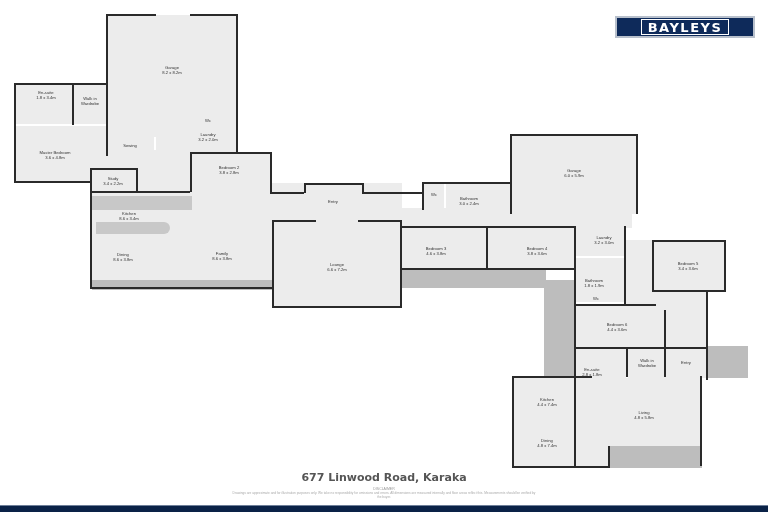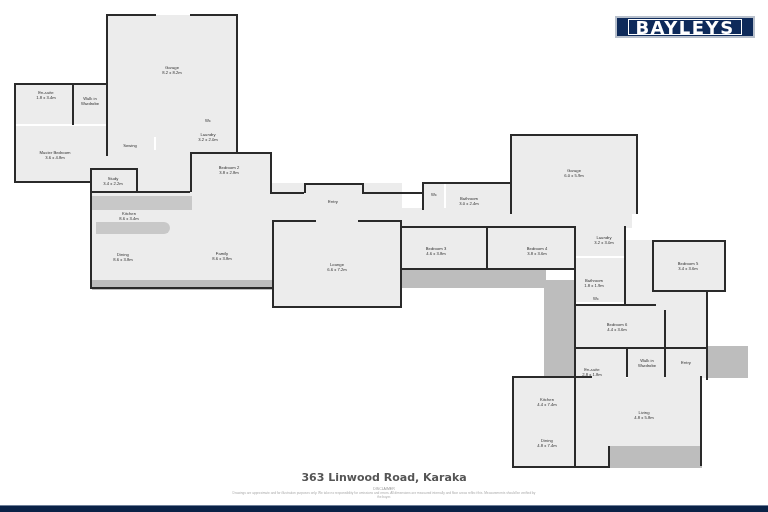--- a/index.html
+++ b/index.html
@@ -6,21 +6,21 @@
   body{width:768px;height:512px;background:#ffffff;position:relative;overflow:hidden;font-family:"Liberation Sans",sans-serif;}
   #plan{position:absolute;left:0;top:0;width:768px;height:512px;}
   .room{position:absolute;background:#ececec;box-sizing:border-box;}
   .wall{position:absolute;background:#2a2a2a;}
   .deck{position:absolute;background:#bdbdbd;}
   .bench{position:absolute;background:#c8c8c8;}
   .lbl{position:absolute;text-align:center;color:#333;font-size:4.2px;line-height:5px;transform:translateX(-50%);white-space:nowrap;}
   .lbl .dim{display:block;}
   .logo{position:absolute;left:615px;top:16px;width:140px;height:22px;background:#0e2a5a;border:2px solid #b8c0cc;box-sizing:border-box;display:flex;align-items:center;justify-content:center;}
   .logo-inner{border:1px solid #ffffff;padding:0 6px;height:14px;display:flex;align-items:center;}
-  .logo span{color:#ffffff;font-weight:bold;font-size:18px;letter-spacing:1.5px;font-family:"DejaVu Sans",sans-serif;}
+  .logo span{color:#ffffff;font-weight:bold;font-size:13px;letter-spacing:1.5px;font-family:"DejaVu Sans",sans-serif;}
   .address{position:absolute;left:0;width:768px;top:471px;text-align:center;font-family:"DejaVu Sans",sans-serif;font-weight:bold;font-size:11px;color:#555;}
   .disc-title{position:absolute;left:0;width:768px;top:487px;text-align:center;font-size:3.5px;color:#999;}
   .disc-text{position:absolute;left:230px;width:308px;top:491px;text-align:center;font-size:3.2px;line-height:4px;color:#aaa;}
   .footer{position:absolute;left:0;top:505px;width:768px;height:7px;background:#0a2247;border-top:1px solid #6e7f99;}
 </style>
 </head>
 <body>
 
 <div id="plan">
 
@@ -146,16 +146,16 @@
 <div class="lbl" style="left:547px;top:397px;"><span>Kitchen</span><span class="dim">4.4 x 7.4m</span></div>
 <div class="lbl" style="left:644px;top:410px;"><span>Living</span><span class="dim">4.8 x 5.8m</span></div>
 <div class="lbl" style="left:547px;top:438px;"><span>Dining</span><span class="dim">4.8 x 7.4m</span></div>
 
 <div class="logo">
   <div class="logo-inner">
       <span>BAYLEYS</span>
     </div>
 </div>
 
-<div class="address">363 Linwood Road, Karaka</div>
+<div class="address">677 Linwood Road, Karaka</div>
 <div class="disc-title">DISCLAIMER</div>
 <div class="disc-text">Drawings are approximate and for illustration purposes only. We take no responsibility for omissions and errors. All dimensions are measured internally and floor areas reflect this. Measurements should be verified by the buyer.</div>
 <div class="footer"></div>
 
 </body></html>

